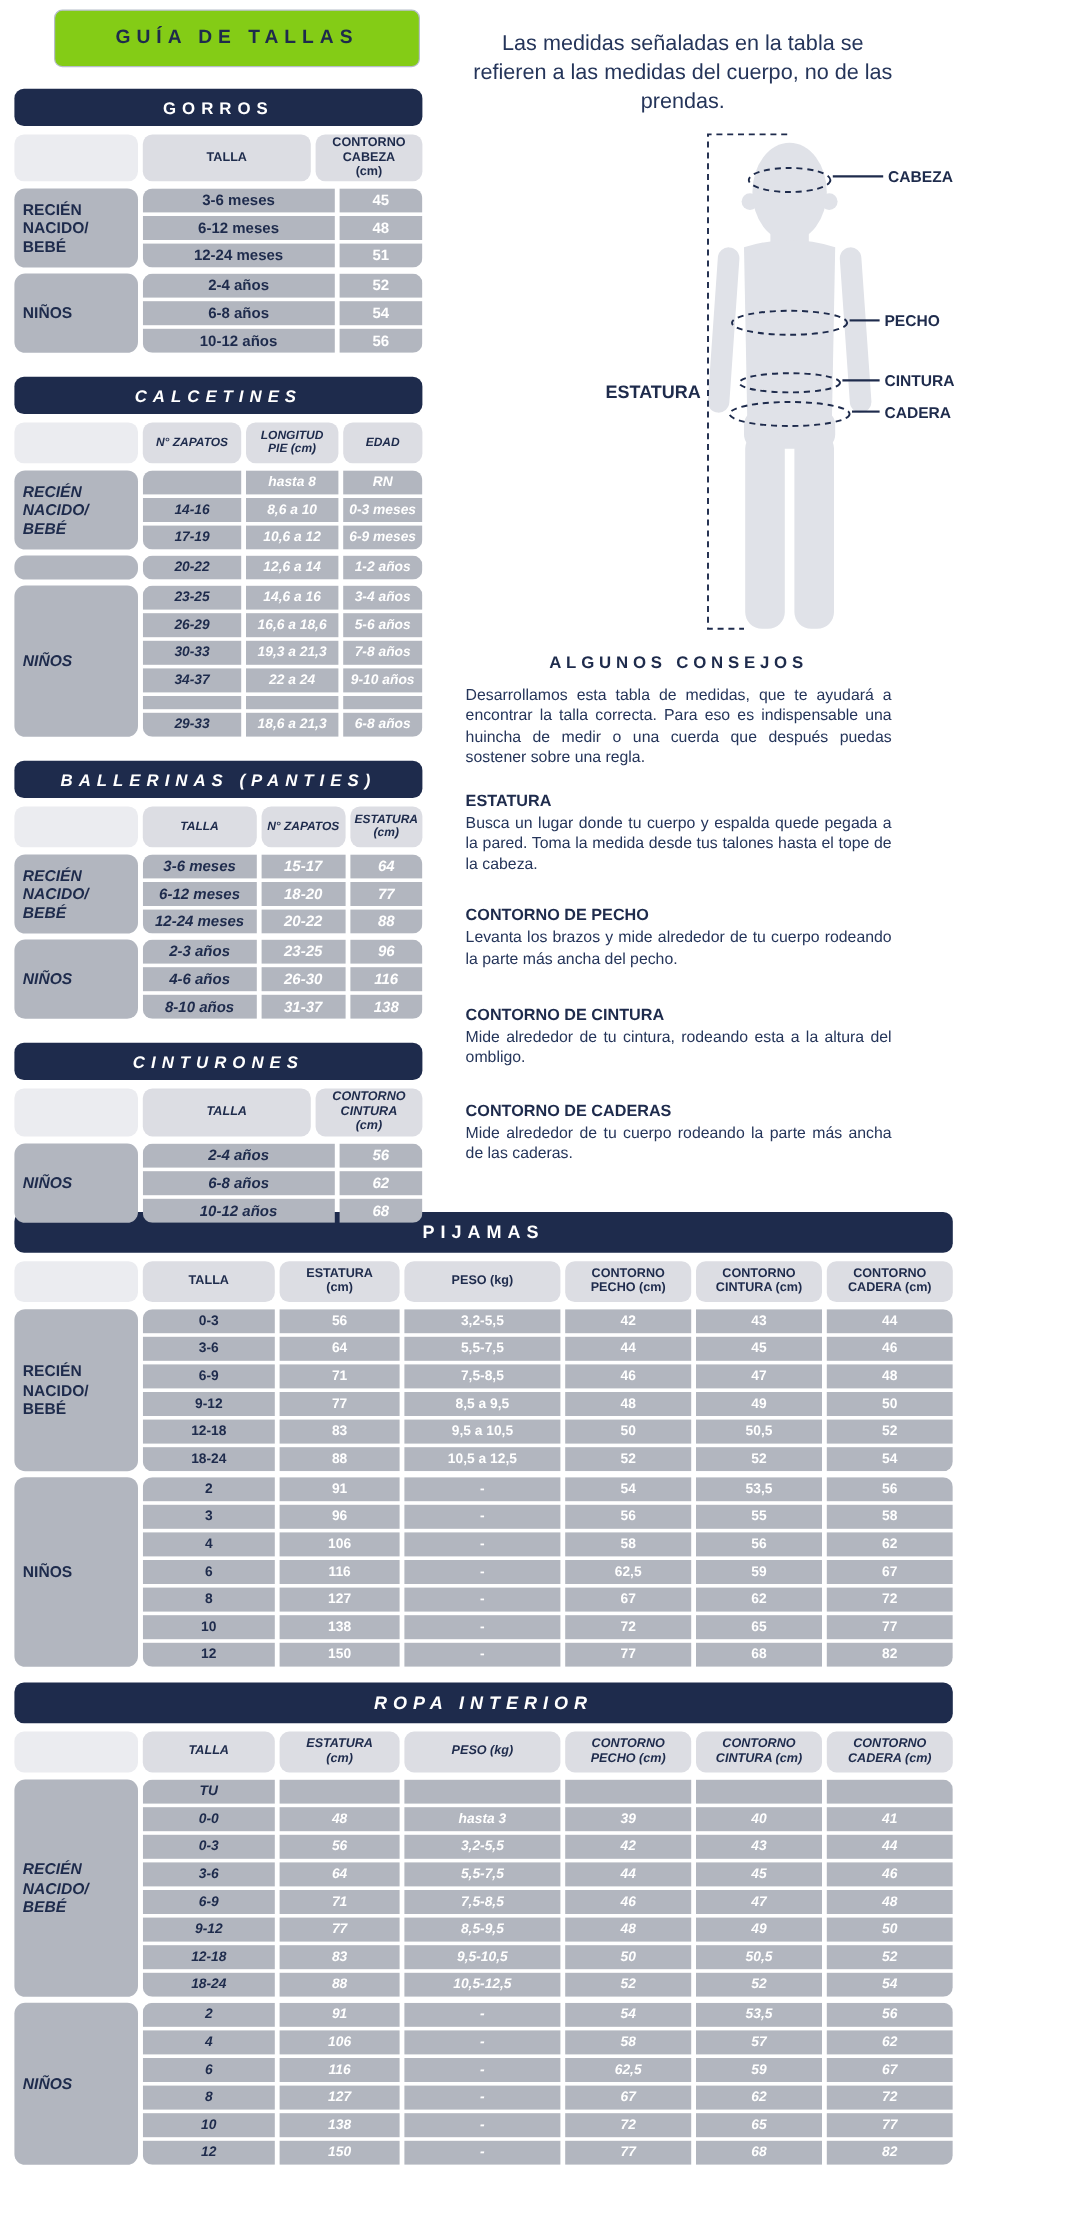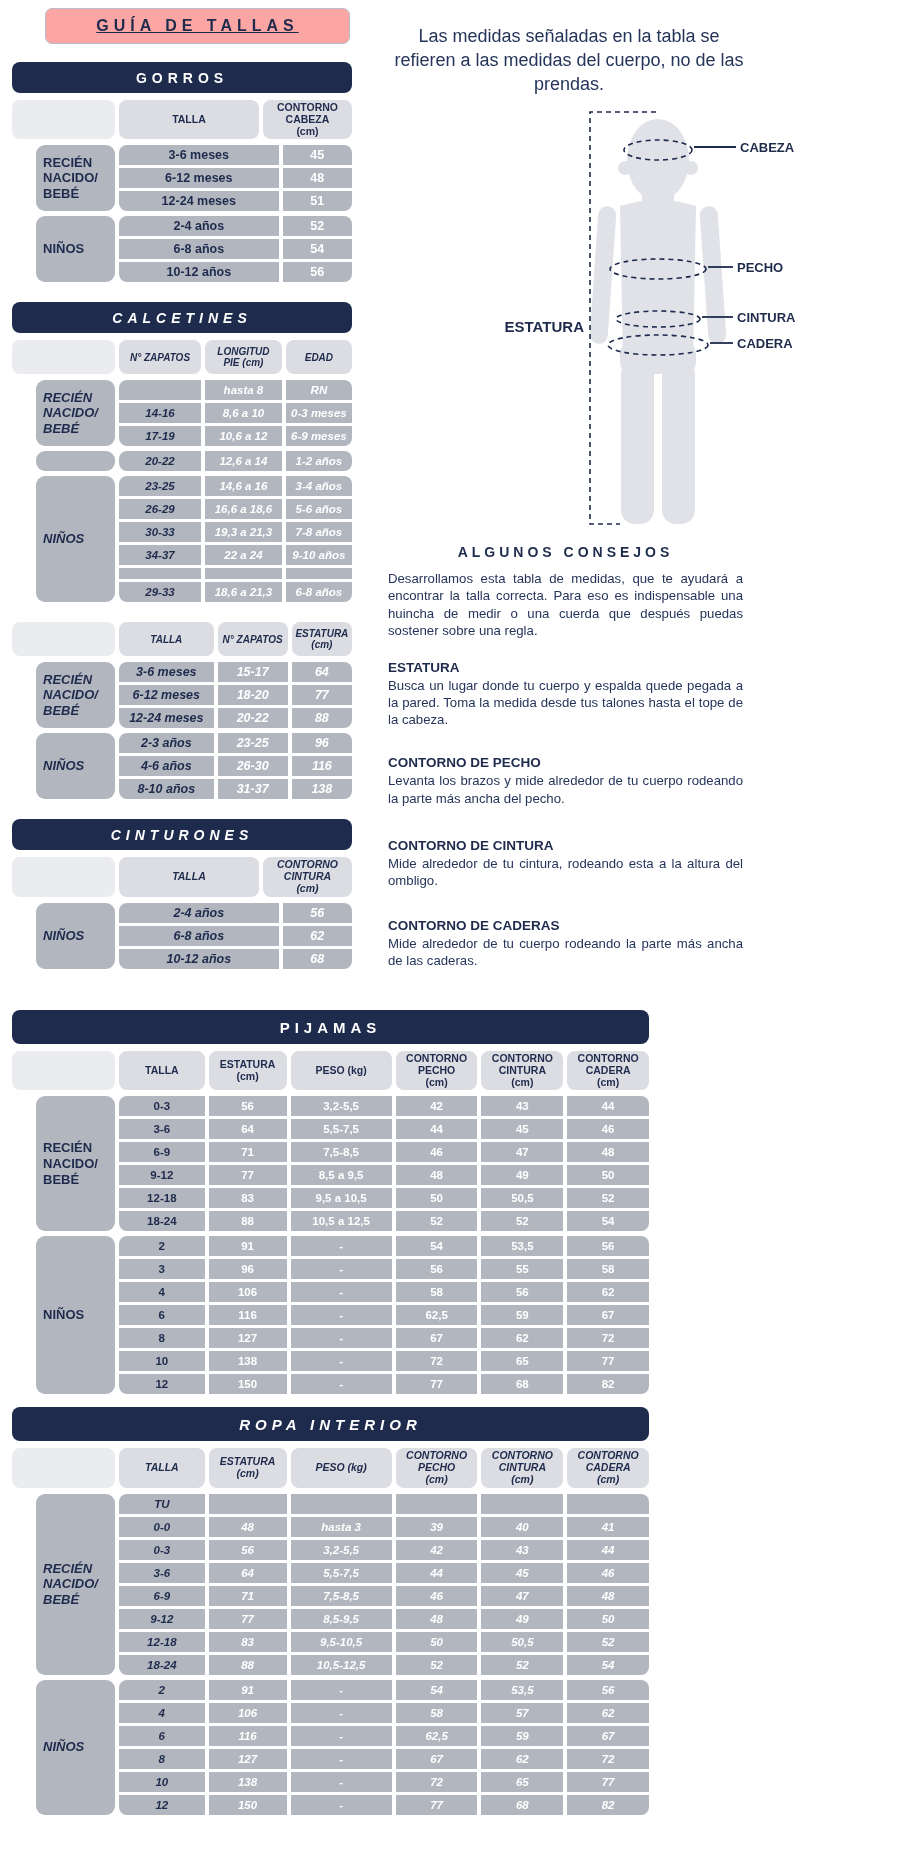--- a/index.html
+++ b/index.html
@@ -7,23 +7,23 @@
   body {
     width:900px; height:1856px; overflow:hidden;
     font-family:"Liberation Sans", sans-serif;
     color:#1e2b4c;
   }
   .top { display:flex; gap:36px; padding:8px 0 0 12px; height:1010px; }
   .left-col { width:340px; flex:none; }
   .right-col { width:412px; flex:none; }
 
   .title-box {
-    border:1.5px solid #b6bdca; border-radius:7px; background:#fca5a5;
-    height:36px; display:flex; align-items:center; justify-content:center;
-    font-weight:bold; font-size:16px; letter-spacing:5px; color:#1e2b4c;text-decoration:underline;
+    border:1.5px solid #b6bdca; border-radius:7px; background:#84cc16;
+    height:48px; display:flex; align-items:center; justify-content:center;
+    font-weight:bold; font-size:16px; letter-spacing:5px; color:#1e2b4c;
   }
   .left-col .title-box { width:305px; margin-left:33px; }
   .right-col .title-box { width:339px; }
 
   .section-bar {
     background:#1e2b4c; color:#fff; border-radius:8px;
     height:31px; display:flex; align-items:center; justify-content:center;
     font-weight:bold; font-size:14px; letter-spacing:5px;
   }
   .bar-wide { height:34px; font-size:15px; }
@@ -34,21 +34,21 @@
   .sg-corner { background:#ebecf0; border-radius:8px; min-height:34px; }
   .sg-colhead {
     background:#dcdde3; border-radius:8px; min-height:34px;
     display:flex; align-items:center; justify-content:center; text-align:center;
     font-weight:bold; color:#1e2b4c; line-height:1.12; padding:2px 3px;
   }
   .sg-group { display:grid; grid-template-columns:var(--lw) 1fr; gap:0 4px; margin-bottom:5px; }
   .sg-glabel {
     background:#b2b6bf; border-radius:9px; color:#1e2b4c;
     font-weight:bold; font-size:13px; line-height:1.2;
-    display:flex; align-items:center; padding:4px 7px;margin-left:24px;
+    display:flex; align-items:center; padding:4px 7px;
   }
   .sg-rows { border-radius:8px; overflow:hidden; }
   .sg-row { display:grid; grid-template-columns:var(--cols); gap:0 4px; margin-bottom:3px; }
   .sg-row:last-child { margin-bottom:0; }
   .sg-cell {
     background:#b2b6bf; height:20px; display:flex; align-items:center; justify-content:center;
     color:#fff; font-weight:bold; white-space:nowrap;
   }
   .sg-cell.first { color:#1e2b4c; }
   .sg-row.spacer .sg-cell { height:11px; }
@@ -85,21 +85,21 @@
   }
   .advice-section { margin-top:21px; padding-right:57px; }
   .advice-section h4 { font-size:13.5px; font-weight:bold; color:#1e2b4c; margin-bottom:2px; }
   .advice-section p { font-size:13.2px; line-height:1.3; text-align:justify; color:#25355a; }
   .advice-section.s2 { margin-top:27px; }
   .advice-section.s3 { margin-top:31px; }
   .advice-section.s4 { margin-top:29px; }
 
   
   .main-tables { padding-left:12px; width:747px; }
-  .main-block { width:637px; }
+  .main-block { width:782px; }
   .main-block.second { margin-top:13px;font-style:italic; }
 </style>
 </head>
 <body>
 
 <div class="top">
 
   <div class="left-col">
     <div class="title-box">GUÍA DE TALLAS</div>
 
@@ -219,20 +219,21 @@
                 <div class="sg-cell first">29-33</div>
                 <div class="sg-cell">18,6 a 21,3</div>
                 <div class="sg-cell">6-8 años</div>
               </div>
             </div>
           </div>
         </div>
     </div>
 
     <div class="tbl-block-2">
+      <div class="section-bar">BALLERINAS (PANTIES)</div>
       <div class="sgtable t-ballerinas">
           <div class="sg-hrow">
             <div class="sg-corner"></div>
             <div class="sg-colhead">TALLA</div>
             <div class="sg-colhead">N° ZAPATOS</div>
             <div class="sg-colhead">ESTATURA (cm)</div>
           </div>
           <div class="sg-group">
             <div class="sg-glabel">RECIÉN NACIDO/ BEBÉ</div>
             <div class="sg-rows">

